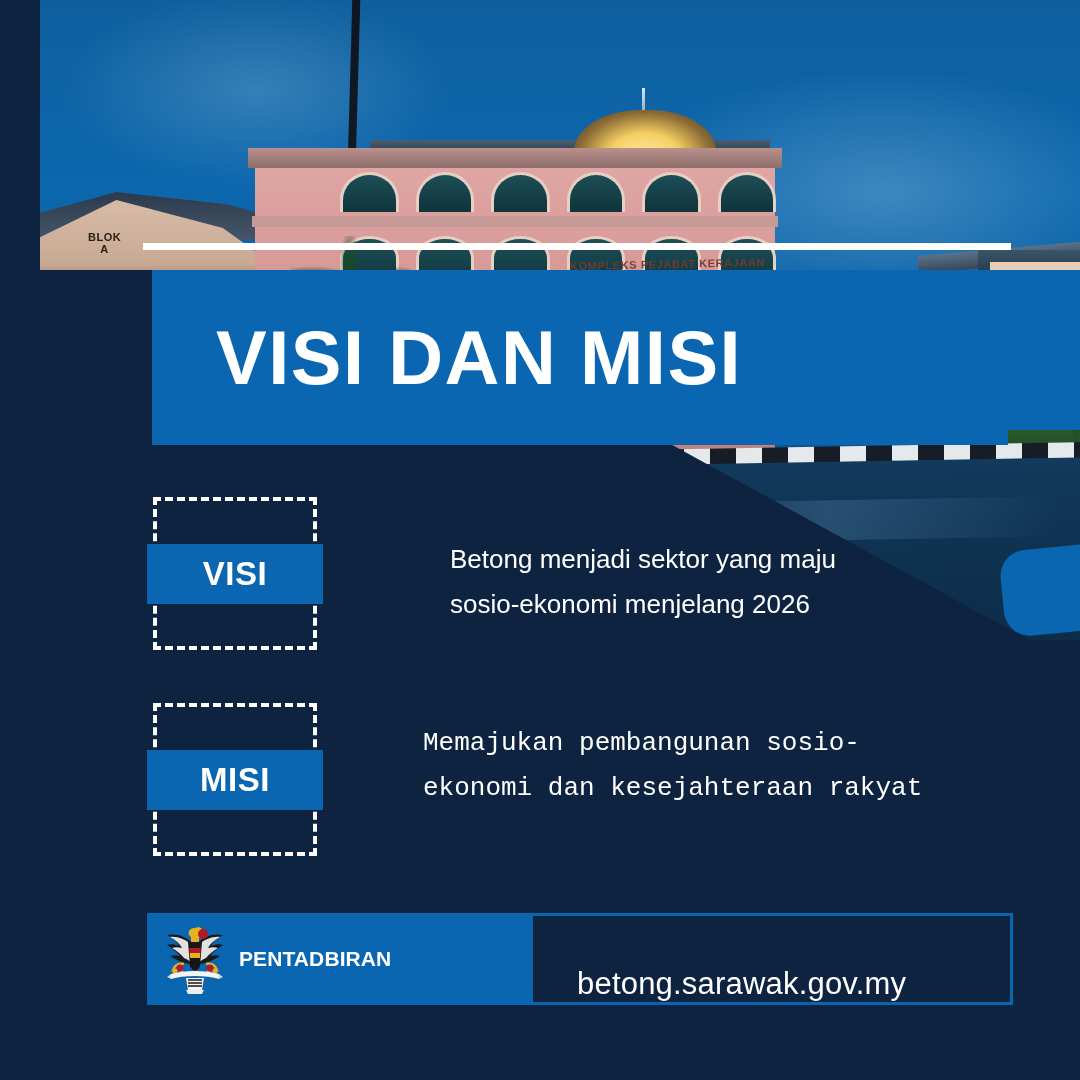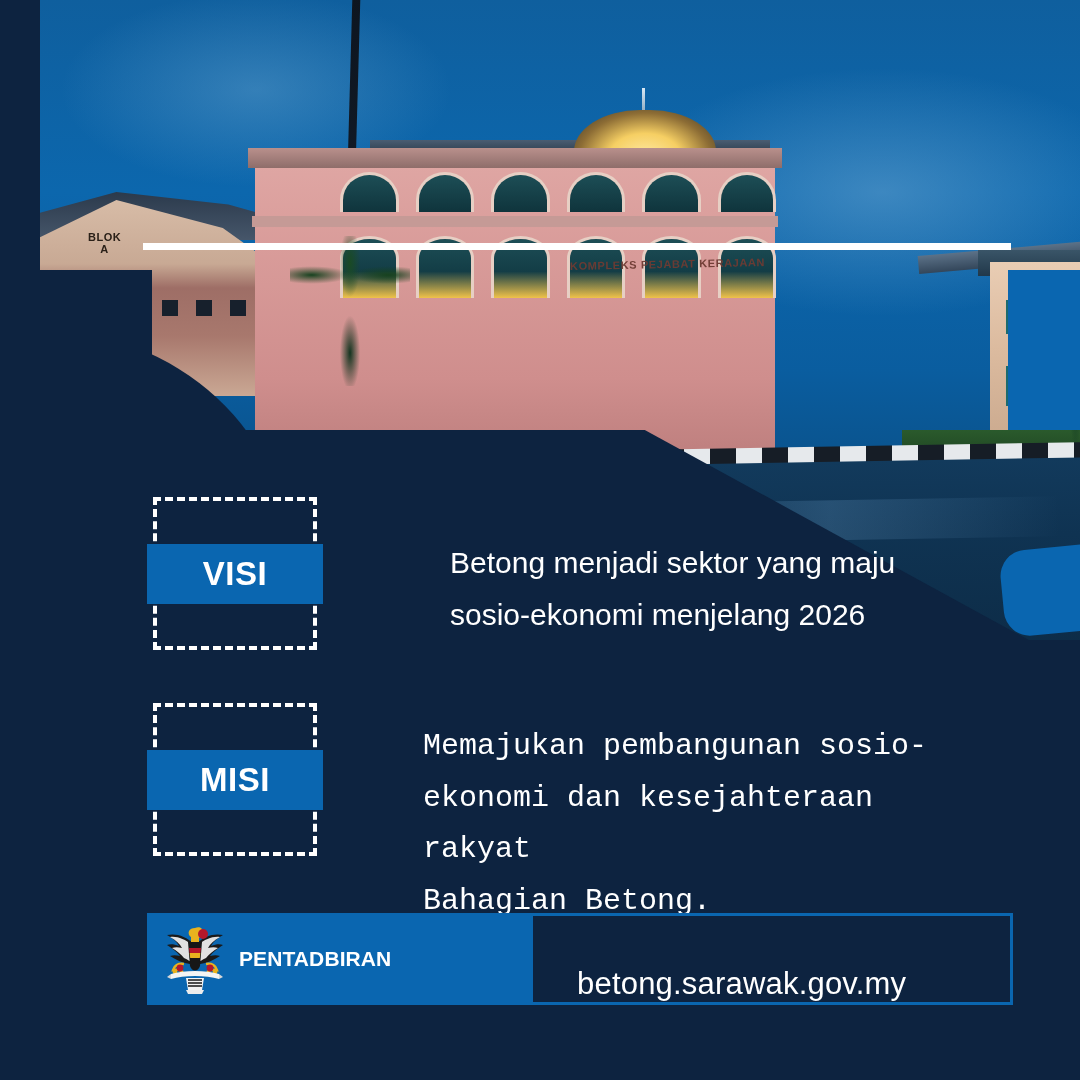--- a/index.html
+++ b/index.html
@@ -237,21 +237,21 @@
     background:#0a66b0;
     display:flex; align-items:center; justify-content:center;
   }
   .tag-label {
     font-size:33px; font-weight:700; color:#ffffff; letter-spacing:.5px;
   }
 
   .row-body {
     margin-left:106px;
     color:#ffffff;
-    font-size:30px;
+    font-size:26px;
     line-height:1.72;
     max-width:560px;
   }
   .row-visi .row-body { margin-top:40px; }
   .row-misi .row-body { margin-top:18px;font-family:Liberation Mono, monospace; }
 
   
   .footer {
     position:absolute; left:107px; top:913px;
     width:866px; height:92px;
@@ -338,20 +338,23 @@
 
   <div class="ov-left"></div>
   <div class="ov-diag"></div>
   <div class="ov-bottom"></div>
   <div class="ov-fill-left"></div>
 
   <div class="accent-right"></div>
   <div class="accent-br"></div>
 
   <div class="title-rule"></div>
+  <div class="title-banner">
+    <div class="title-text">VISI DAN MISI</div>
+  </div>
 
   <div class="row row-visi">
     <div class="tag-wrap">
       <div class="tag-dash"></div>
       <div class="tag-bar">
         <span class="tag-label">VISI</span>
       </div>
     </div>
     <div class="row-body">
       <div>Betong menjadi sektor yang maju</div>
@@ -362,21 +365,20 @@
   <div class="row row-misi">
     <div class="tag-wrap">
       <div class="tag-dash"></div>
       <div class="tag-bar">
         <span class="tag-label">MISI</span>
       </div>
     </div>
     <div class="row-body">
       <div>Memajukan pembangunan sosio-</div>
       <div>ekonomi dan kesejahteraan rakyat</div>
-      <div>Bahagian Betong.</div>
     </div>
   </div>
 
   <div class="footer">
     <div class="footer-brand">
       <svg class="crest" viewBox="0 0 62 74">
 
         <path d="M30 22 C22 14 12 11 3 13 C9 16 13 20 15 24 C10 22 6 22 3 23 C8 26 13 30 16 34 C12 33 9 33 6 34 C12 38 19 41 26 42 Z" fill="#1a1a1a"></path>
         <path d="M28 23 C21 17 13 14 6 15 C12 18 16 22 18 26 C14 25 11 25 8 26 C13 29 17 32 20 36 C24 38 26 39 27 40 Z" fill="#f2f2f2" opacity="0.92"></path>
 

